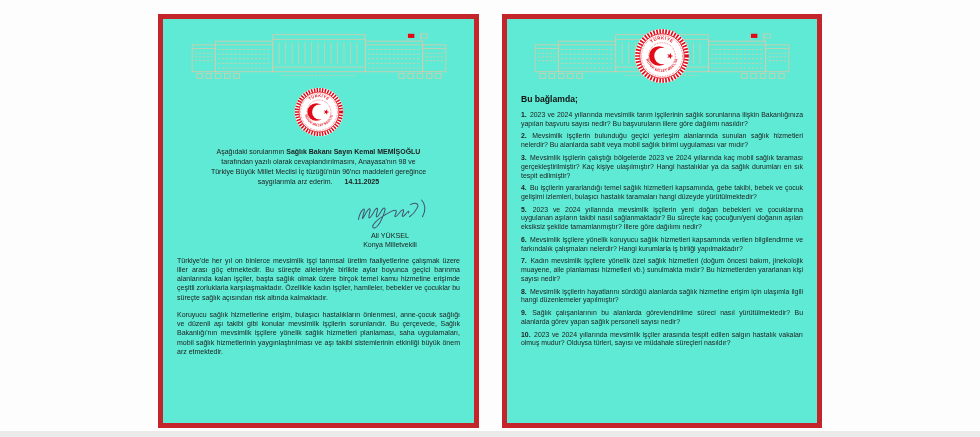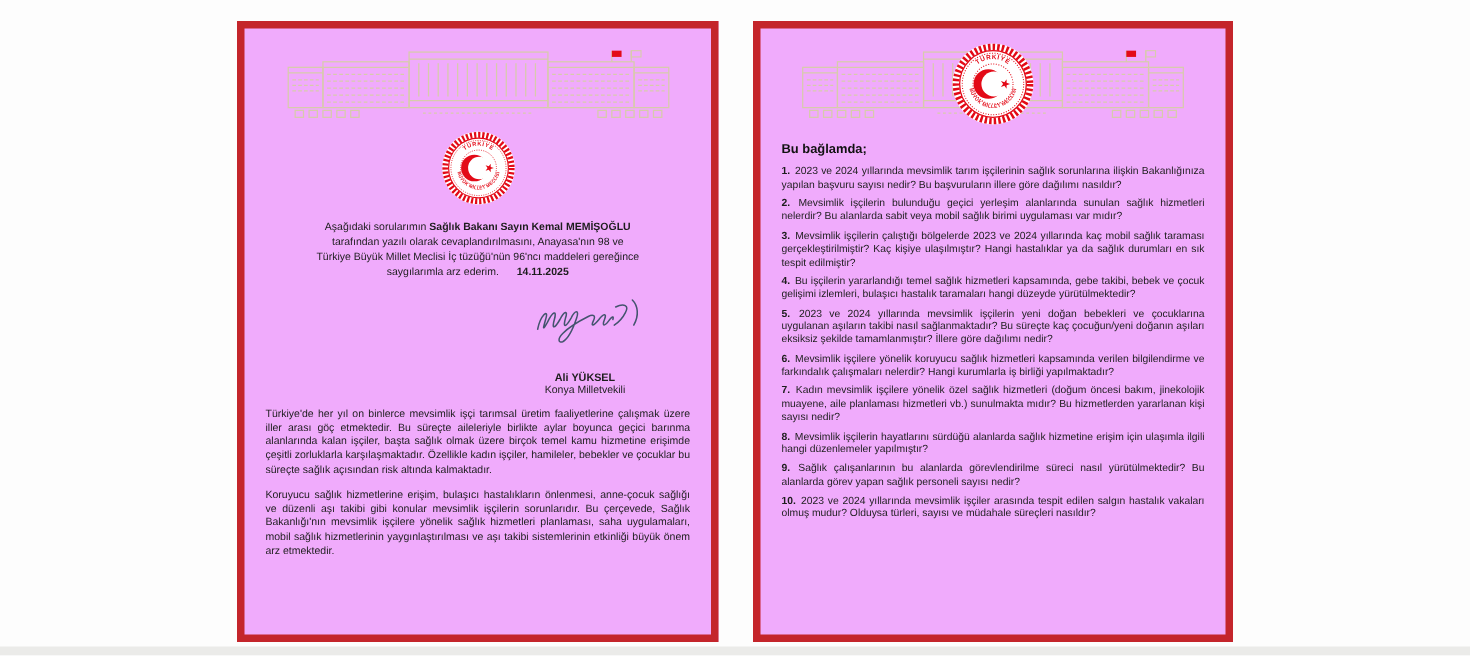--- a/index.html
+++ b/index.html
@@ -2,34 +2,34 @@
 <html><head>
 <meta charset="utf-8">
 <style>
   html,body{margin:0;padding:0;}
   body{
     width:980px;height:437px;position:relative;background:#fdfdfd;
     font-family:"Liberation Sans",sans-serif;color:#1d1d1d;overflow:hidden;
   }
   .stage{position:absolute;inset:0;}
   .page{
-    position:absolute;top:14px;height:414px;background:#f0abfc;
+    position:absolute;top:14px;height:414px;background:#5eead4;
     border:5px solid #c4252b;box-sizing:border-box;padding:10px 14px;
   }
   #page1{left:158px;width:321px;}
   #page2{left:502px;width:320px;}
   .building{display:block;margin:2px auto 0;width:264px;height:50px;}
   .seal-lg{display:block;margin:5px auto 0;width:52px;height:52px;}
   .b-wrap{position:relative;margin-top:2px;}
   .seal-overlay{position:absolute;left:50%;top:-4px;transform:translateX(-50%);width:58px;height:58px;}
   .petition{margin-top:9px;text-align:center;font-size:7px;line-height:1.42;}
   .petition .date{margin-left:10px;}
   .sig-block{margin:10px 20px 0 auto;width:100px;text-align:center;}
   .sig{width:78px;height:32px;display:block;margin:0 auto;}
-  .sig-name{font-size:7.2px;font-weight:bold;margin-top:18px;}
+  .sig-name{font-size:7.2px;font-weight:normal;margin-top:2px;}
   .sig-title{font-size:7px;margin-top:1px;}
   .para{text-align:justify;font-size:7px;line-height:1.32;margin:8px 0 0;}
   .heading{font-size:8.6px;font-weight:bold;margin-top:13px;color:#111;}
   .q-list{margin-top:7px;}
   .q{font-size:6.9px;line-height:1.28;text-align:justify;margin:0 0 3.8px;}
   .q b{margin-right:1px;}
   .bottom-strip{position:absolute;left:0;right:0;bottom:0;height:6px;background:#ebebe9;}
 </style>
 </head>
 <body>

